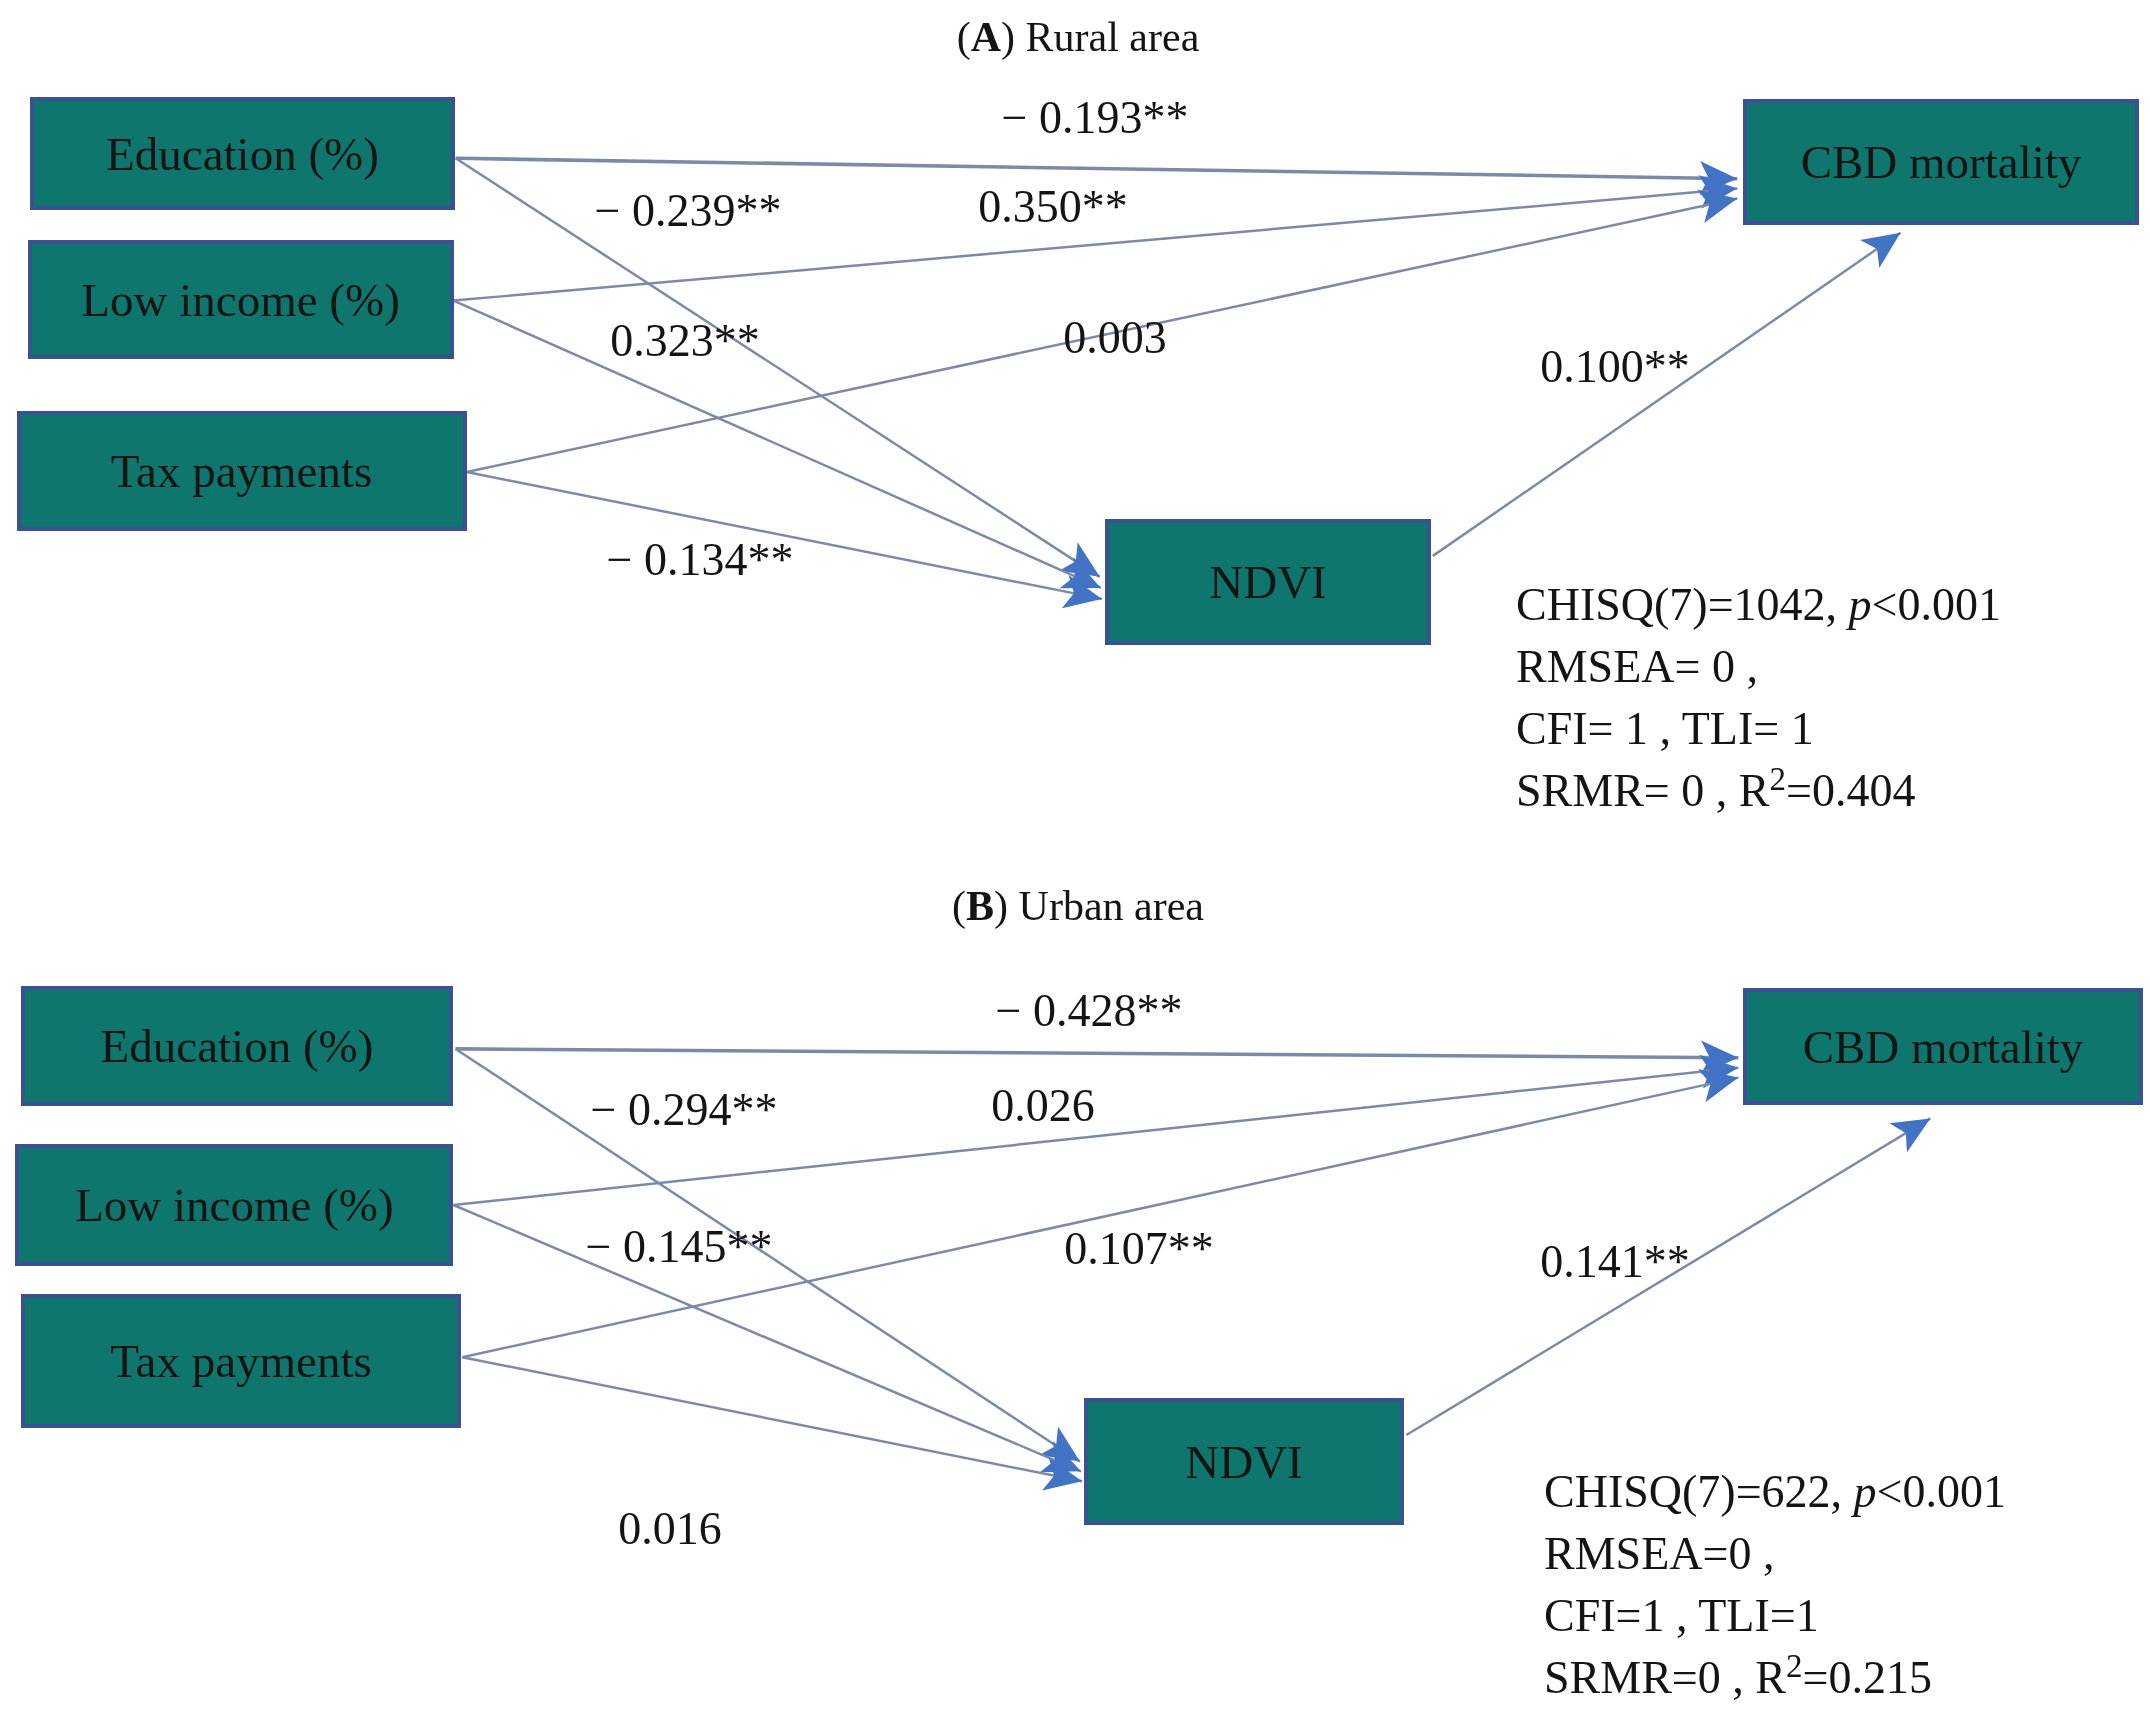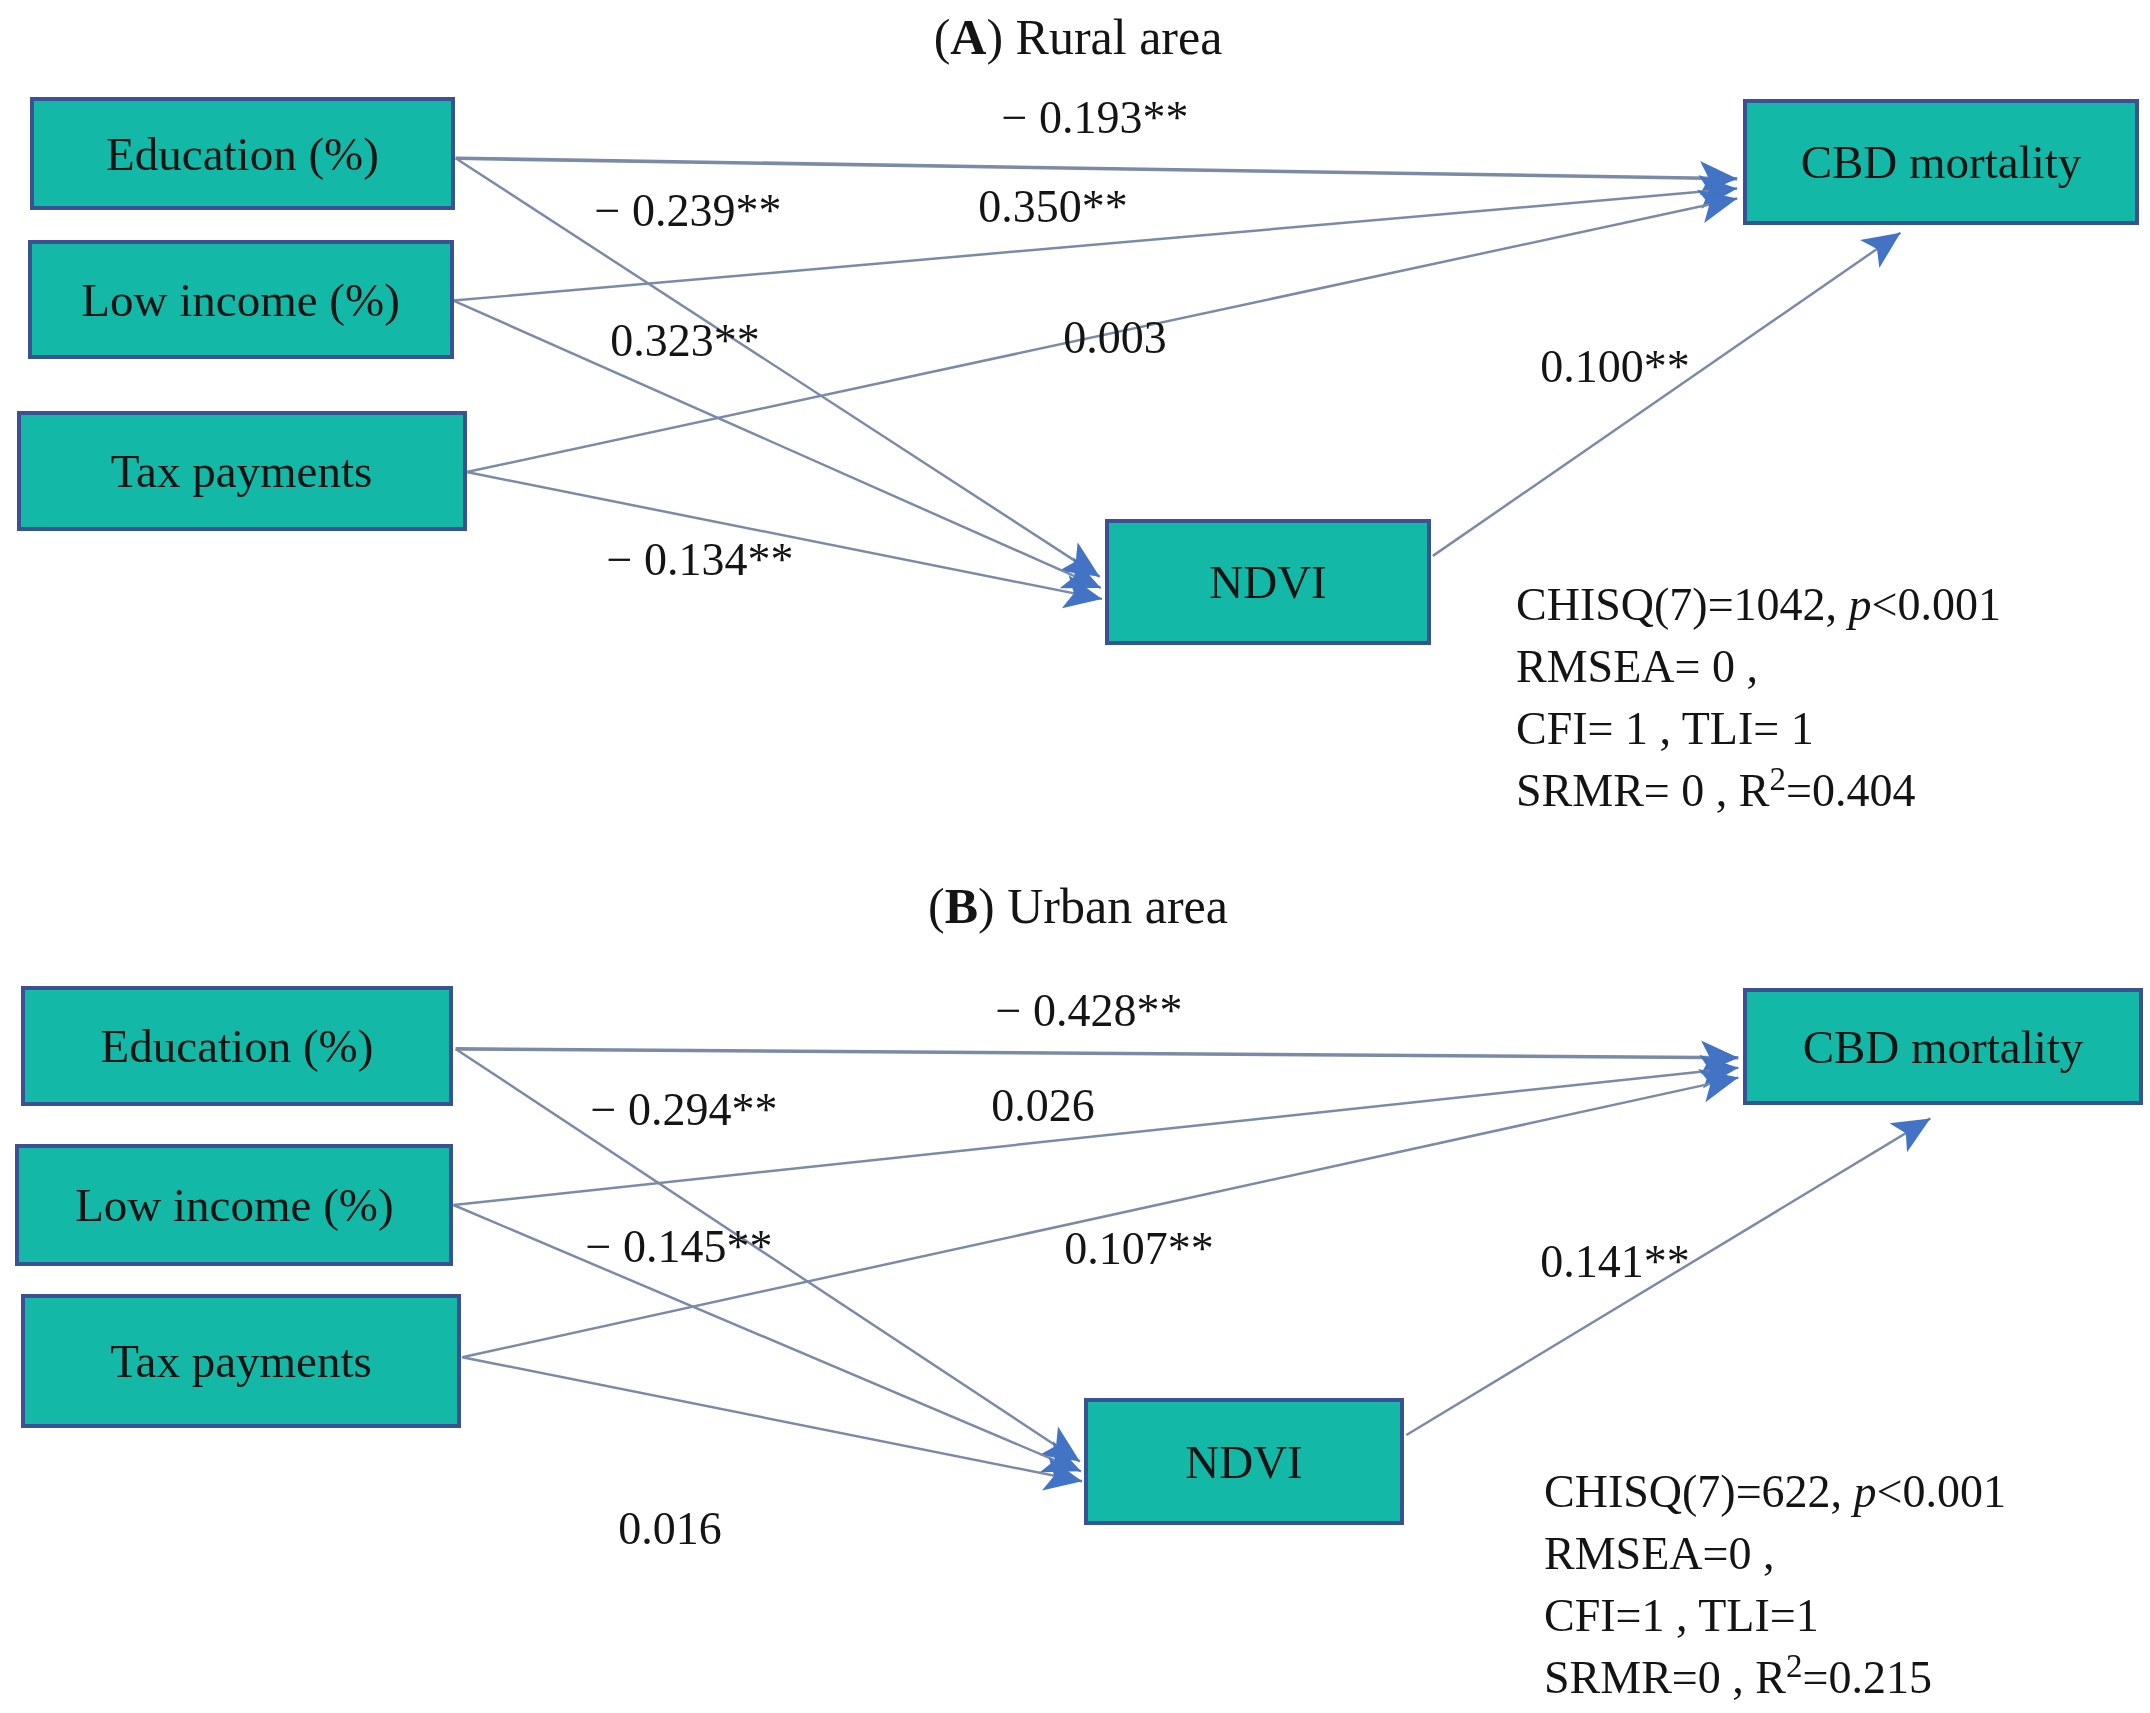--- a/index.html
+++ b/index.html
@@ -24,31 +24,31 @@
   .edge {
     stroke: var(--connector, #7b8aa6);
     stroke-width: 4.5;
     fill: none;
   }
   .edge.thick { stroke-width: 6.5; }
   .node {
     position: absolute;
     box-sizing: border-box;
     border: 4.4px solid var(--box-border, #3a5294);
-    background: #14b8a6;
+    background: #0f766e;
     display: flex;
     align-items: center;
     justify-content: center;
     font-size: 47px;
     white-space: nowrap;
   }
   .panel-title {
     position: absolute;
     transform: translate(-50%, -50%);
-    font-size: 50px;
+    font-size: 42px;
     white-space: nowrap;
   }
   .panel-title .bold { font-weight: bold; }
   .coef {
     position: absolute;
     transform: translate(-50%, -50%);
     font-size: 46px;
     white-space: nowrap;
   }
   .fit-block {

